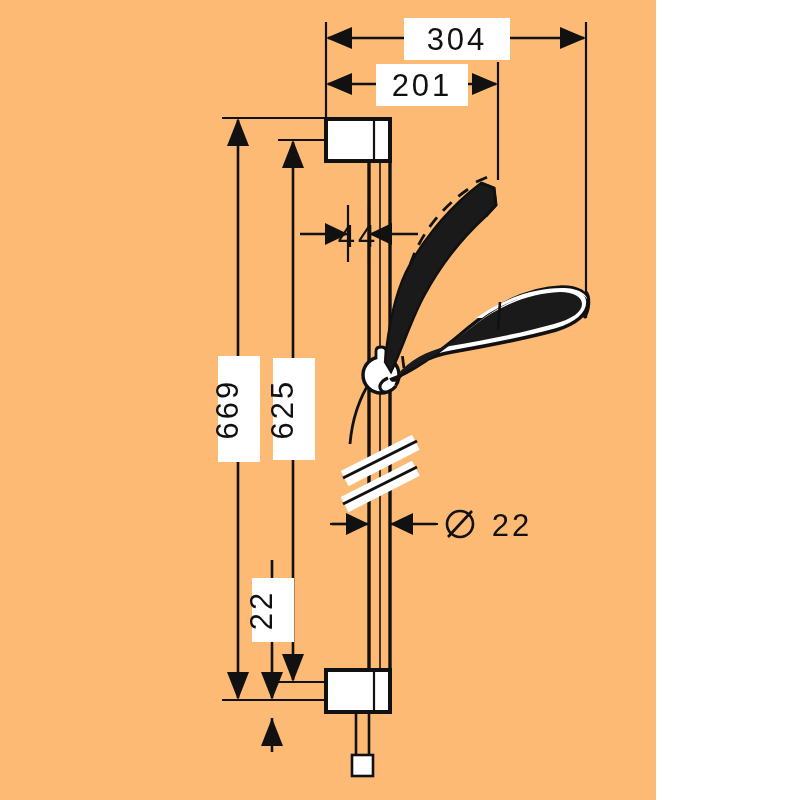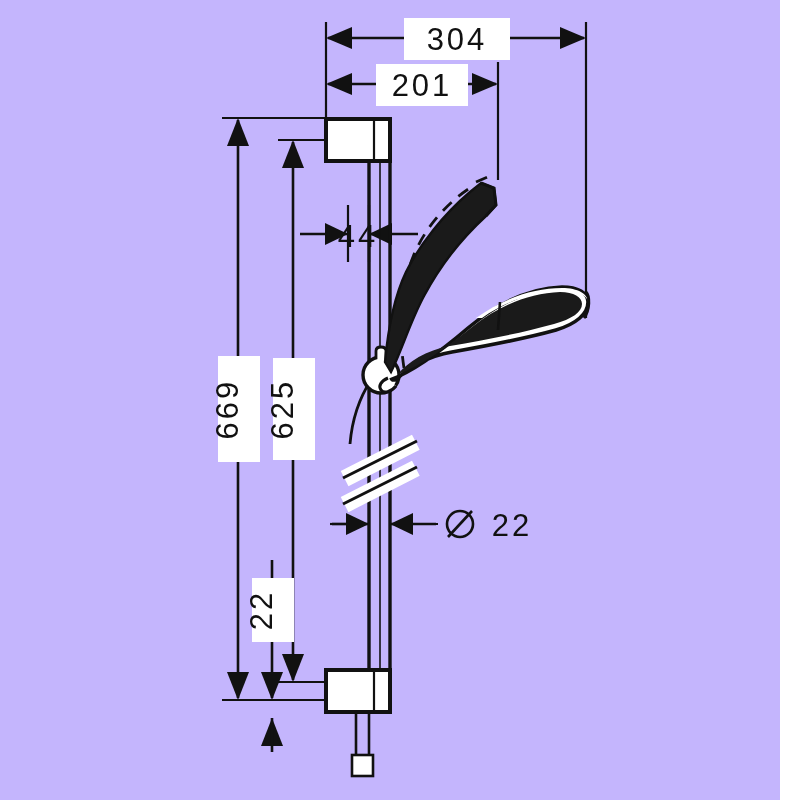--- a/index.html
+++ b/index.html
@@ -5,23 +5,23 @@
   html, body {
     margin: 0;
     padding: 0;
     background: #ffffff;
   }
   body {
     font-family: "Liberation Sans", sans-serif;
   }
   #stage {
     position: relative;
-    width: 780px;
+    width: 656px;
     height: 800px;
-    background: #c4b5fd;
+    background: #fdba74;
     overflow: hidden;
   }
   #drawing {
     position: absolute;
     left: 0;
     top: 0;
     width: 800px;
     height: 800px;
   }
   .dim-text {

